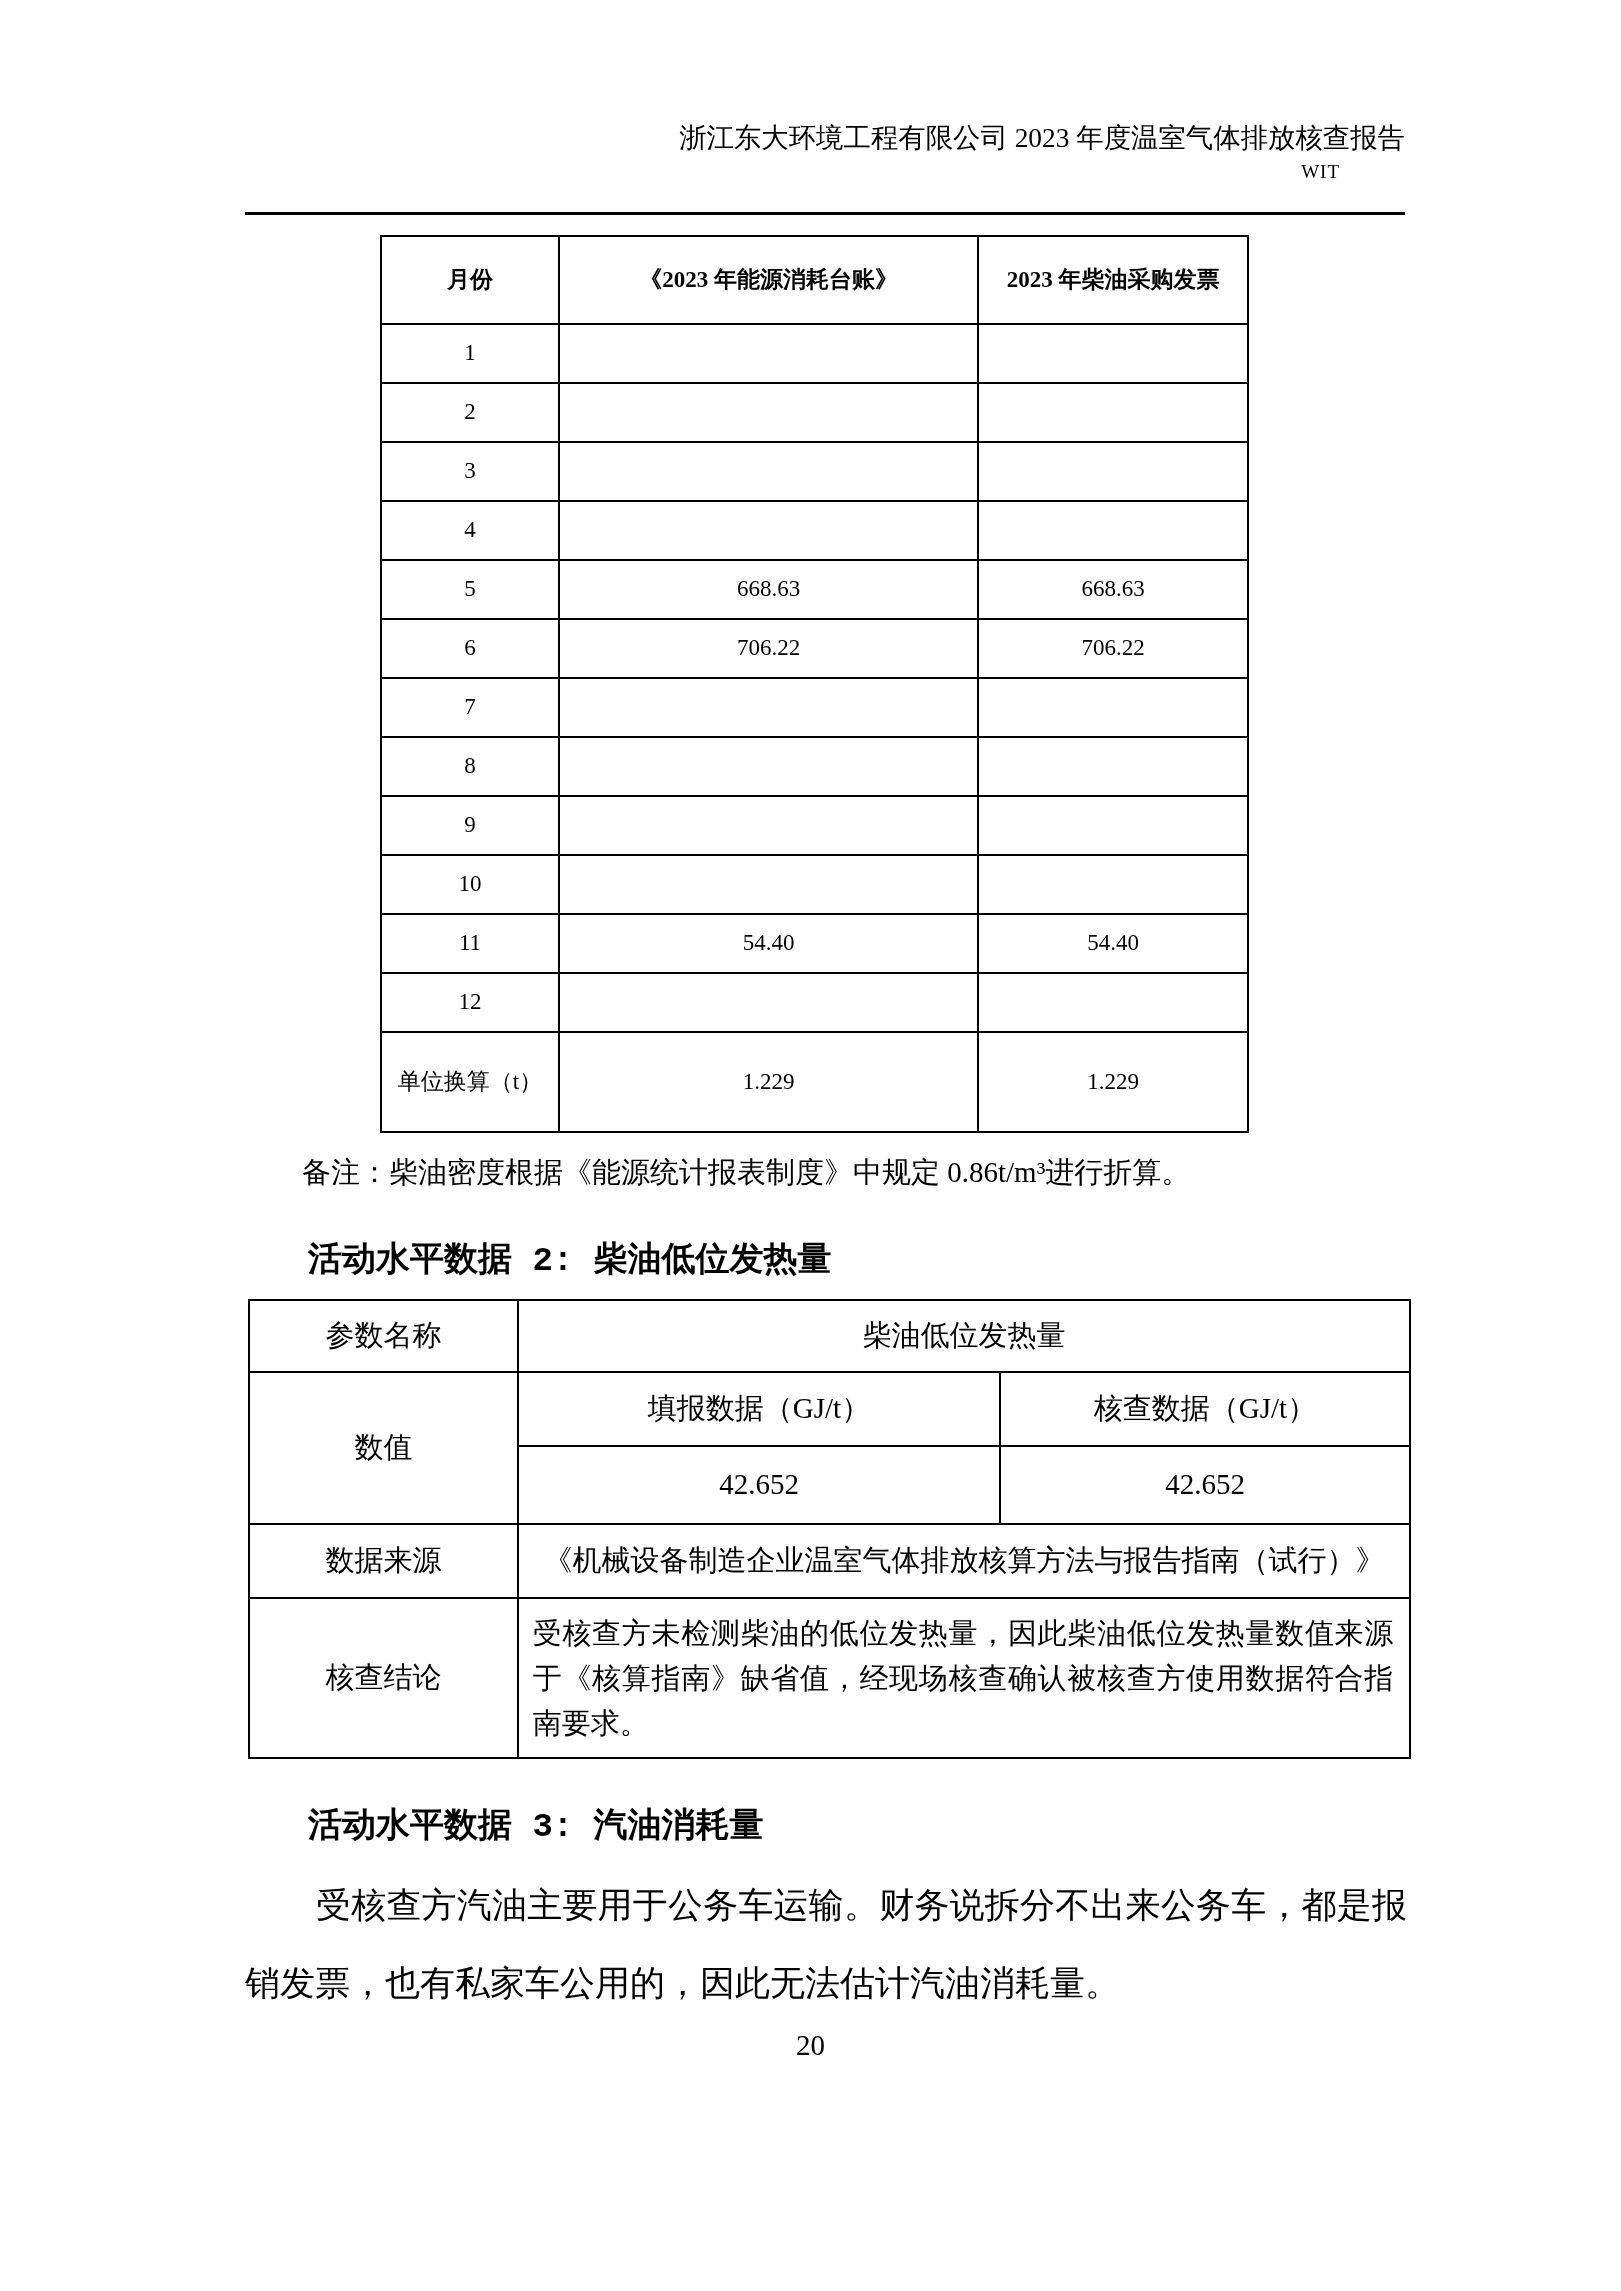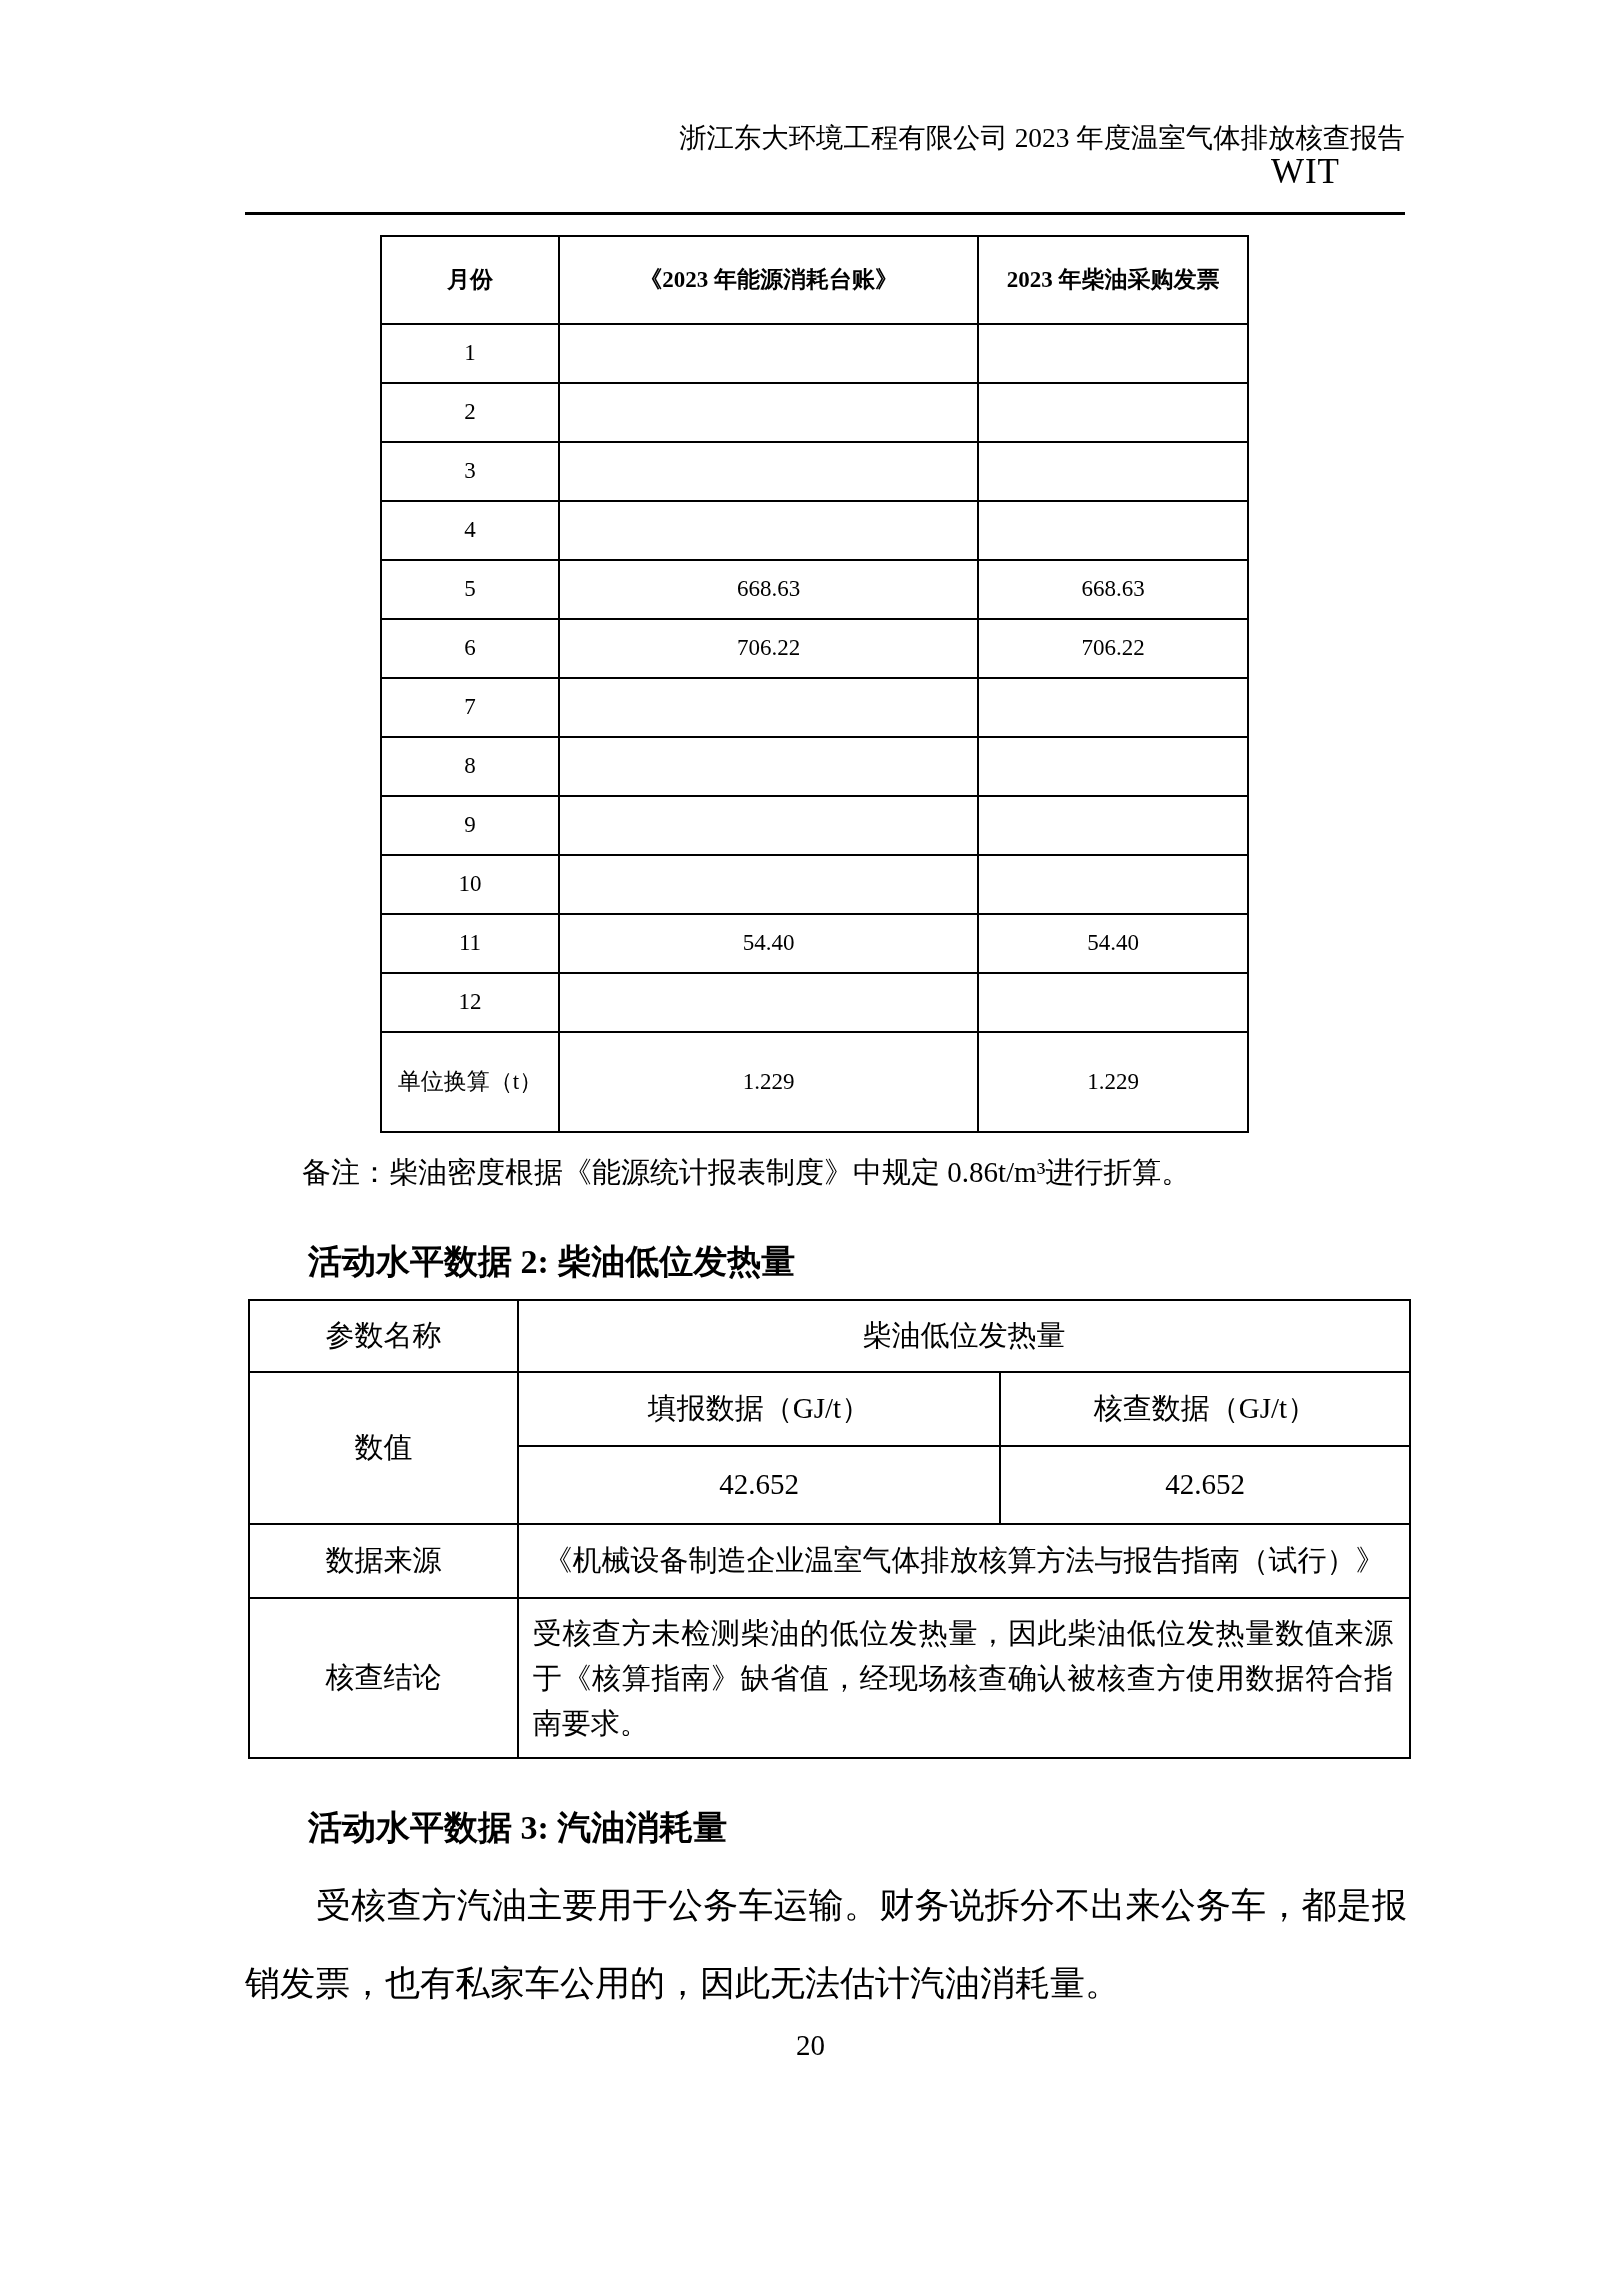--- a/index.html
+++ b/index.html
@@ -18,21 +18,21 @@
   
   .header {
     display: flex; justify-content: space-between; align-items: flex-end;
     margin: 122px 216px 0 245px;
     padding-bottom: 24px;
     border-bottom: 3.9px solid #000;
     font-size: 27.4px;
     line-height: 33px;
     flex-direction: column;
   }
-  .header .mark { font-size: 35px; letter-spacing: 1px; margin-right: 65px; }
+  .header .mark { font-size: 19px; letter-spacing: 1px; margin-right: 65px; }
 
   
   table { border-collapse: collapse; table-layout: fixed; }
   td { border: 2.9px solid #000; text-align: center; vertical-align: middle; }
   .t1 { margin: 19.6px 0 0 380px; width: 866px; font-size: 23px; }
   .t1 .head td { font-weight: bold; height: 88px; line-height: 39px; padding: 0 9.8px; }
   .t1 td { height: 59px; padding: 0 5.9px; }
   .t1 tr.tall td { height: 100px; line-height: 39px; }
 
   
@@ -43,20 +43,21 @@
     line-height: 41px;
   }
 
   
   .h-section {
     margin: 45px 214px 0 245px;
     text-indent: 63px;
     font-size: 34px;
     font-weight: bold;
     line-height: 47px;
+    font-family: Liberation Mono, monospace;
   }
   .table-title {
     margin: 53px 214px 0 245px;
     text-align: center;
     font-size: 33px;
     font-weight: bold;
     line-height: 47px;
   }
 
   

